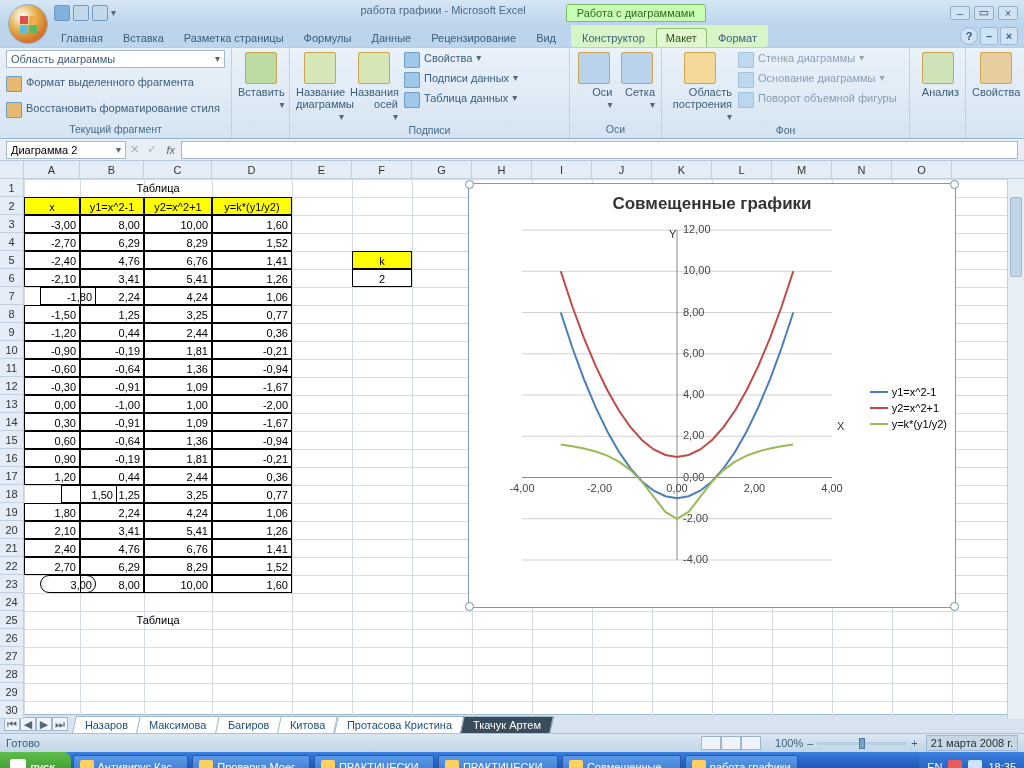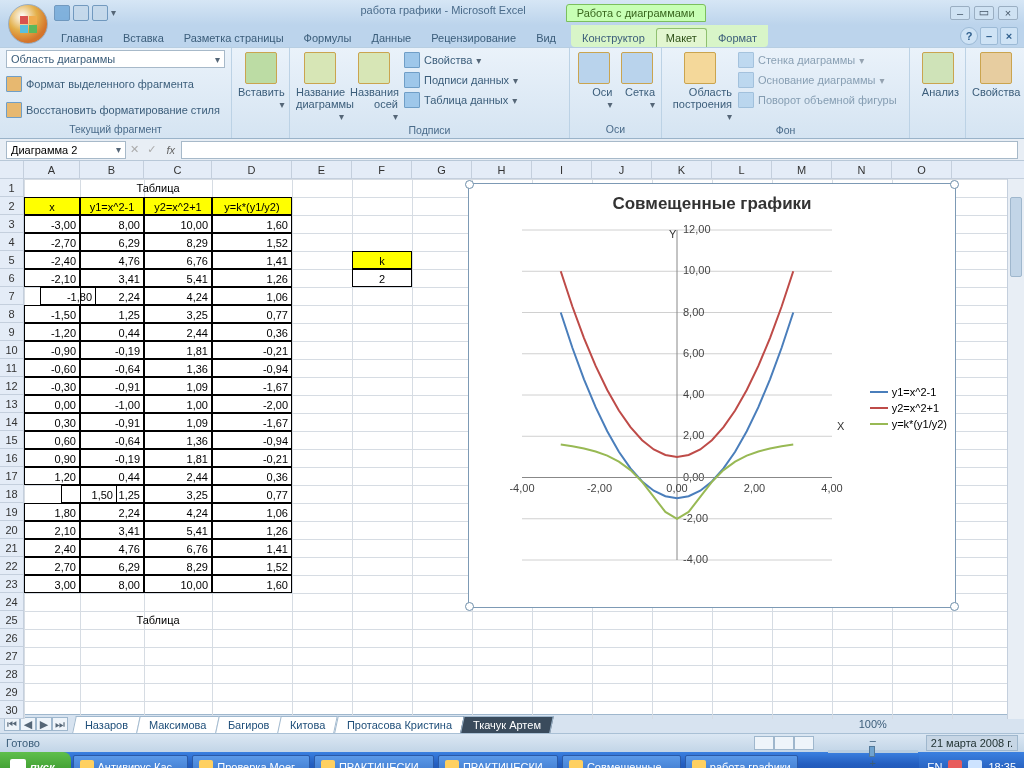--- a/index.html
+++ b/index.html
@@ -21,21 +21,21 @@
   .tab.active { background: #e2f6d0; border:1px solid #8fc070; border-bottom:none; color:#2e5017; }
   .chart-tabs-wrap { display:flex; gap:2px; margin-left:4px; background:#d8f5c8; padding:0 2px; border-radius:0 0 4px 4px; align-items:flex-end; height:22px;}
   
   .ribbon { height: 92px; background: linear-gradient(#eaf2fa,#d5e4f2); border-top: 1px solid #b7cee2; border-bottom: 1px solid #9ab3c9; display: flex; }
   .group { border-right: 1px solid #bcd2e5; padding: 2px 6px 0 6px; display:flex; flex-direction:column; height:100%; }
   .group-body { flex:1; display:flex; align-items:flex-start; gap:6px; }
   .group-label { text-align:center; color:#4a6b8a; padding:2px 0 3px 0; font-size:10.5px;}
   .big-btn { width:48px; text-align:right; color:#3b5d7a; }
   .big-btn .ico { width:32px; height:32px; margin:2px auto; background:#f1d892; border:1px solid #caa44f; border-radius:2px; }
   .big-btn .lbl{line-height:12px;}
-  .small-row { display:flex; align-items:center; gap:4px; color:#3b5d7a; padding:2px 0; white-space:nowrap;}
+  .small-row { display:flex; gap:4px; color:#3b5d7a; padding:2px 0; white-space:nowrap;}
   .small-row .ico{width:16px;height:16px;background:#9ec7ea;border:1px solid #6f9ec7;border-radius:1px;}
   .dd{color:#567;font-size:10px;}
   .hlp{margin-left:auto; display:flex; gap:2px; padding:2px 6px;}
   .hlp span{width:18px;height:18px;border-radius:50%;background:#cfe3f5;border:1px solid #9cbad6;color:#2e5e8c;display:inline-flex;align-items:center;justify-content:center;font-weight:bold;}
   
   .fbar { height:22px; background:#e8eef5; border-bottom:1px solid #b8c8d8; display:flex; align-items:center; }
   .namebox{ width:120px; height:18px; background:#fff; border:1px solid #a7b9c9; margin-left:6px; padding:0 4px; display:flex; align-items:center; justify-content:space-between;}
   .fx{ margin:0 6px; font-style:italic; color:#666;}
   .fbar .finput{ flex:1; height:18px; background:#fff; border:1px solid #a7b9c9; margin-right:6px;}
   
@@ -71,21 +71,21 @@
   .sheettabs{height:19px;background:#d7e3f0;border-top:1px solid #9fb7cd;display:flex;align-items:center;padding-left:4px;}
   .sheettabs .nav{display:flex;gap:0;margin-right:6px;}
   .sheettabs .nav span{width:16px;height:14px;border:1px solid #9fb7cd;background:#eef4fa;display:inline-flex;align-items:center;justify-content:center;color:#567;}
   .stab{padding:2px 10px;background:#fff;border:1px solid #9fb7cd;border-bottom:none;margin-right:-1px;color:#1e4e79; transform:skewX(-12deg);}
   .stab span{display:inline-block;transform:skewX(12deg);}
   .stab.active{background:#3a4b5c;color:#fff;}
   
   .statusbar{height:19px;background:linear-gradient(#dbe7f3,#c2d5e7);border-top:1px solid #a9c0d5;display:flex;align-items:center;padding:0 6px;color:#3b5d7a;gap:8px;}
   .statusbar .views{margin-left:auto;display:flex;gap:0;}
   .statusbar .views span{width:20px;height:14px;border:1px solid #9fb7cd;background:#eef4fa;}
-  .zoom{display:flex;align-items:center;gap:4px;margin-left:6px;flex-direction:column;}
+  .zoom{display:flex;align-items:center;gap:4px;margin-left:6px;}
   .zoom .bar{width:90px;height:3px;background:#b7cde1;position:relative;}
   .zoom .bar .th{position:absolute;top:-4px;left:46%;width:6px;height:11px;background:#6fa3cf;border:1px solid #53799a;}
   .datebox{background:#c7d6e5;border:1px solid #9fb7cd;padding:1px 4px;color:#233;}
   
   .taskbar{height:30px;background:linear-gradient(#3a80e0,#245ec0 40%,#1b4ba8);display:flex;align-items:center;}
   .start{height:30px;background:linear-gradient(#5fbf4b,#2e8a24);color:#fff;font-weight:bold;font-style:italic;padding:0 16px 0 10px;display:flex;align-items:center;gap:4px;border-radius:0 8px 8px 0;}
   .tb-item{height:24px;margin:0 2px;background:linear-gradient(#5a99e8,#3a72c8);border:1px solid #2a5aa8;border-radius:2px;color:#fff;display:flex;align-items:center;padding:0 6px;gap:4px;max-width:120px;overflow:hidden;white-space:nowrap;}
   .tb-item .ic{width:14px;height:14px;background:#ffd060;border-radius:2px;flex-shrink:0;}
   .tray{margin-left:auto;background:linear-gradient(#3a80e0,#1b4ba8);height:30px;display:flex;align-items:center;color:#fff;padding:0 8px;gap:6px;}
   .tray .ic{width:14px;height:14px;background:#cde3ff;border-radius:2px;}
@@ -481,21 +481,21 @@
       <div class="cell datacell" style="left: 120px; top: 342px; width: 68px;">5,41</div>
       <div class="cell datacell" style="left: 188px; top: 342px; width: 80px;">1,26</div>
       <div class="cell datacell" style="left: 0px; top: 360px; width: 56px;">2,40</div>
       <div class="cell datacell" style="left: 56px; top: 360px; width: 64px;">4,76</div>
       <div class="cell datacell" style="left: 120px; top: 360px; width: 68px;">6,76</div>
       <div class="cell datacell" style="left: 188px; top: 360px; width: 80px;">1,41</div>
       <div class="cell datacell" style="left: 0px; top: 378px; width: 56px;">2,70</div>
       <div class="cell datacell" style="left: 56px; top: 378px; width: 64px;">6,29</div>
       <div class="cell datacell" style="left: 120px; top: 378px; width: 68px;">8,29</div>
       <div class="cell datacell" style="left: 188px; top: 378px; width: 80px;">1,52</div>
-      <div class="cell datacell" style="left: 0px; top: 396px; width: 56px;">3,00</div>
+      <div class="cell datacell" style="left: 16px; top: 396px; width: 56px; border-radius: 9px;">3,00</div>
       <div class="cell datacell" style="left: 56px; top: 396px; width: 64px;">8,00</div>
       <div class="cell datacell" style="left: 120px; top: 396px; width: 68px;">10,00</div>
       <div class="cell datacell" style="left: 188px; top: 396px; width: 80px;">1,60</div>
       <div class="cell " style="left: 0px; top: 432px; width: 268px; text-align: center; border: none;">Таблица</div>
       <div class="cell kcell" style="left: 328px; top: 72px; width: 60px;">k</div>
       <div class="cell kval" style="left: 328px; top: 90px; width: 60px;">2</div>
     </div>
 </div>
 
 <div class="sheettabs">

